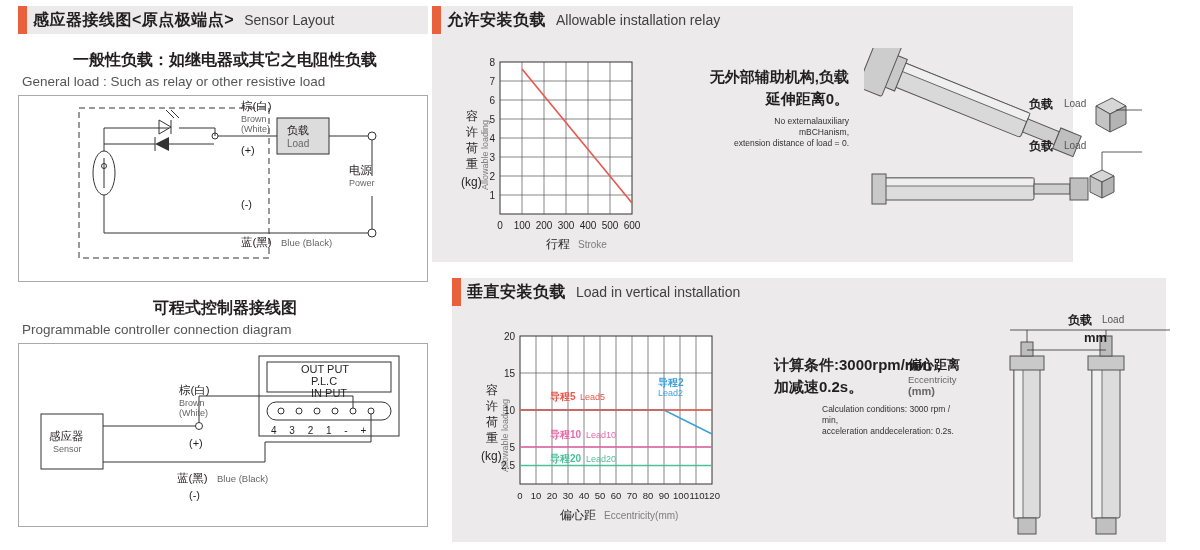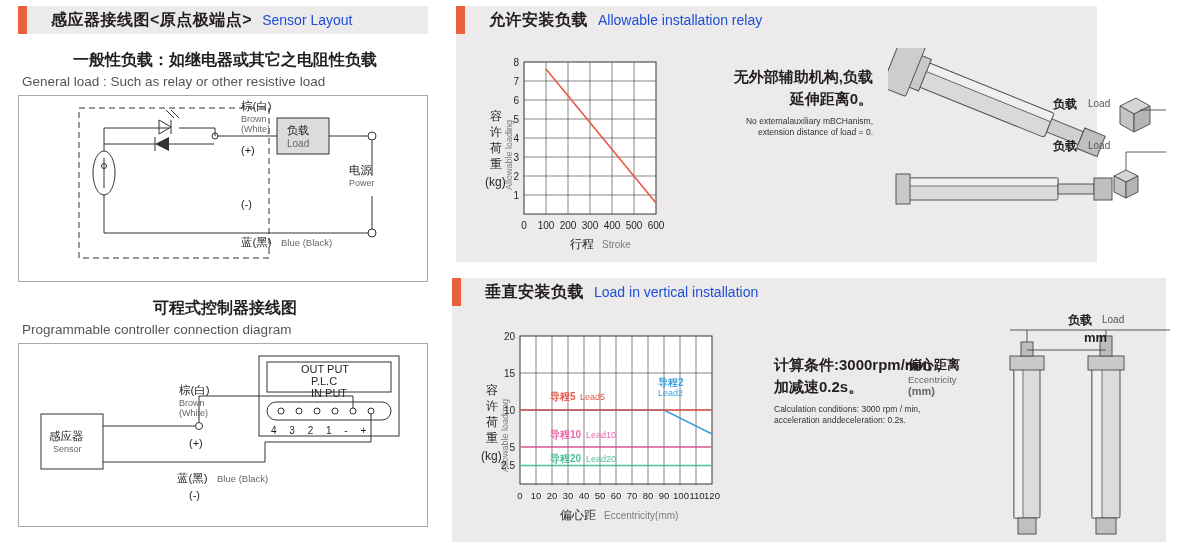--- a/index.html
+++ b/index.html
@@ -9,36 +9,36 @@
     font-family:"Liberation Sans", sans-serif;
     color:#231f20;
     position:relative;
     overflow:hidden;
   }
   .panel{position:absolute;}
 
   
   .sec-head{display:flex;align-items:center;background:#eceaea;height:28px;}
   .sec-head .tick{width:9px;height:28px;background:#e8603c;flex:0 0 auto;}
-  .sec-head .cn{font-size:16px;font-weight:bold;margin-left:24px;letter-spacing:.5px;color:#231f20;}
-  .sec-head .en{font-size:14px;margin-left:10px;color:#1d4ed8;}
+  .sec-head .cn{font-size:16px;font-weight:bold;margin-left:6px;letter-spacing:.5px;color:#231f20;}
+  .sec-head .en{font-size:14px;margin-left:10px;color:#404040;}
 
   
   #left{left:18px;top:6px;width:410px;}
   .blk-title-cn{font-size:16px;font-weight:bold;margin:16px 0 2px 4px;color:#231f20;text-align:center;}
   .blk-title-en{font-size:13.5px;color:#555;margin:3px 0 6px 4px;}
   .diagram-box{border:1px solid #a9a9a9;background:#fff;position:relative;}
 
   
-  #right-top{left:456px;top:6px;width:641px;}
+  #right-top{left:432px;top:6px;width:641px;}
   #right-bot{left:452px;top:278px;width:714px;}
   .graybody{background:#eceaea;position:relative;}
 
   .note-cn{font-size:15px;font-weight:bold;line-height:1.45;color:#231f20;}
-  .note-en{font-size:8.5px;line-height:1.35;color:#333;margin-top:6px;}
+  .note-en{font-size:8.5px;line-height:1.35;color:#333;margin-top:6px;margin-left:48px;}
 
   svg{display:block;}
   .lbl{font-size:11px;}
 </style>
 </head>
 <body>
 
 <div class="panel" id="left">
 
   <div class="sec-head">

